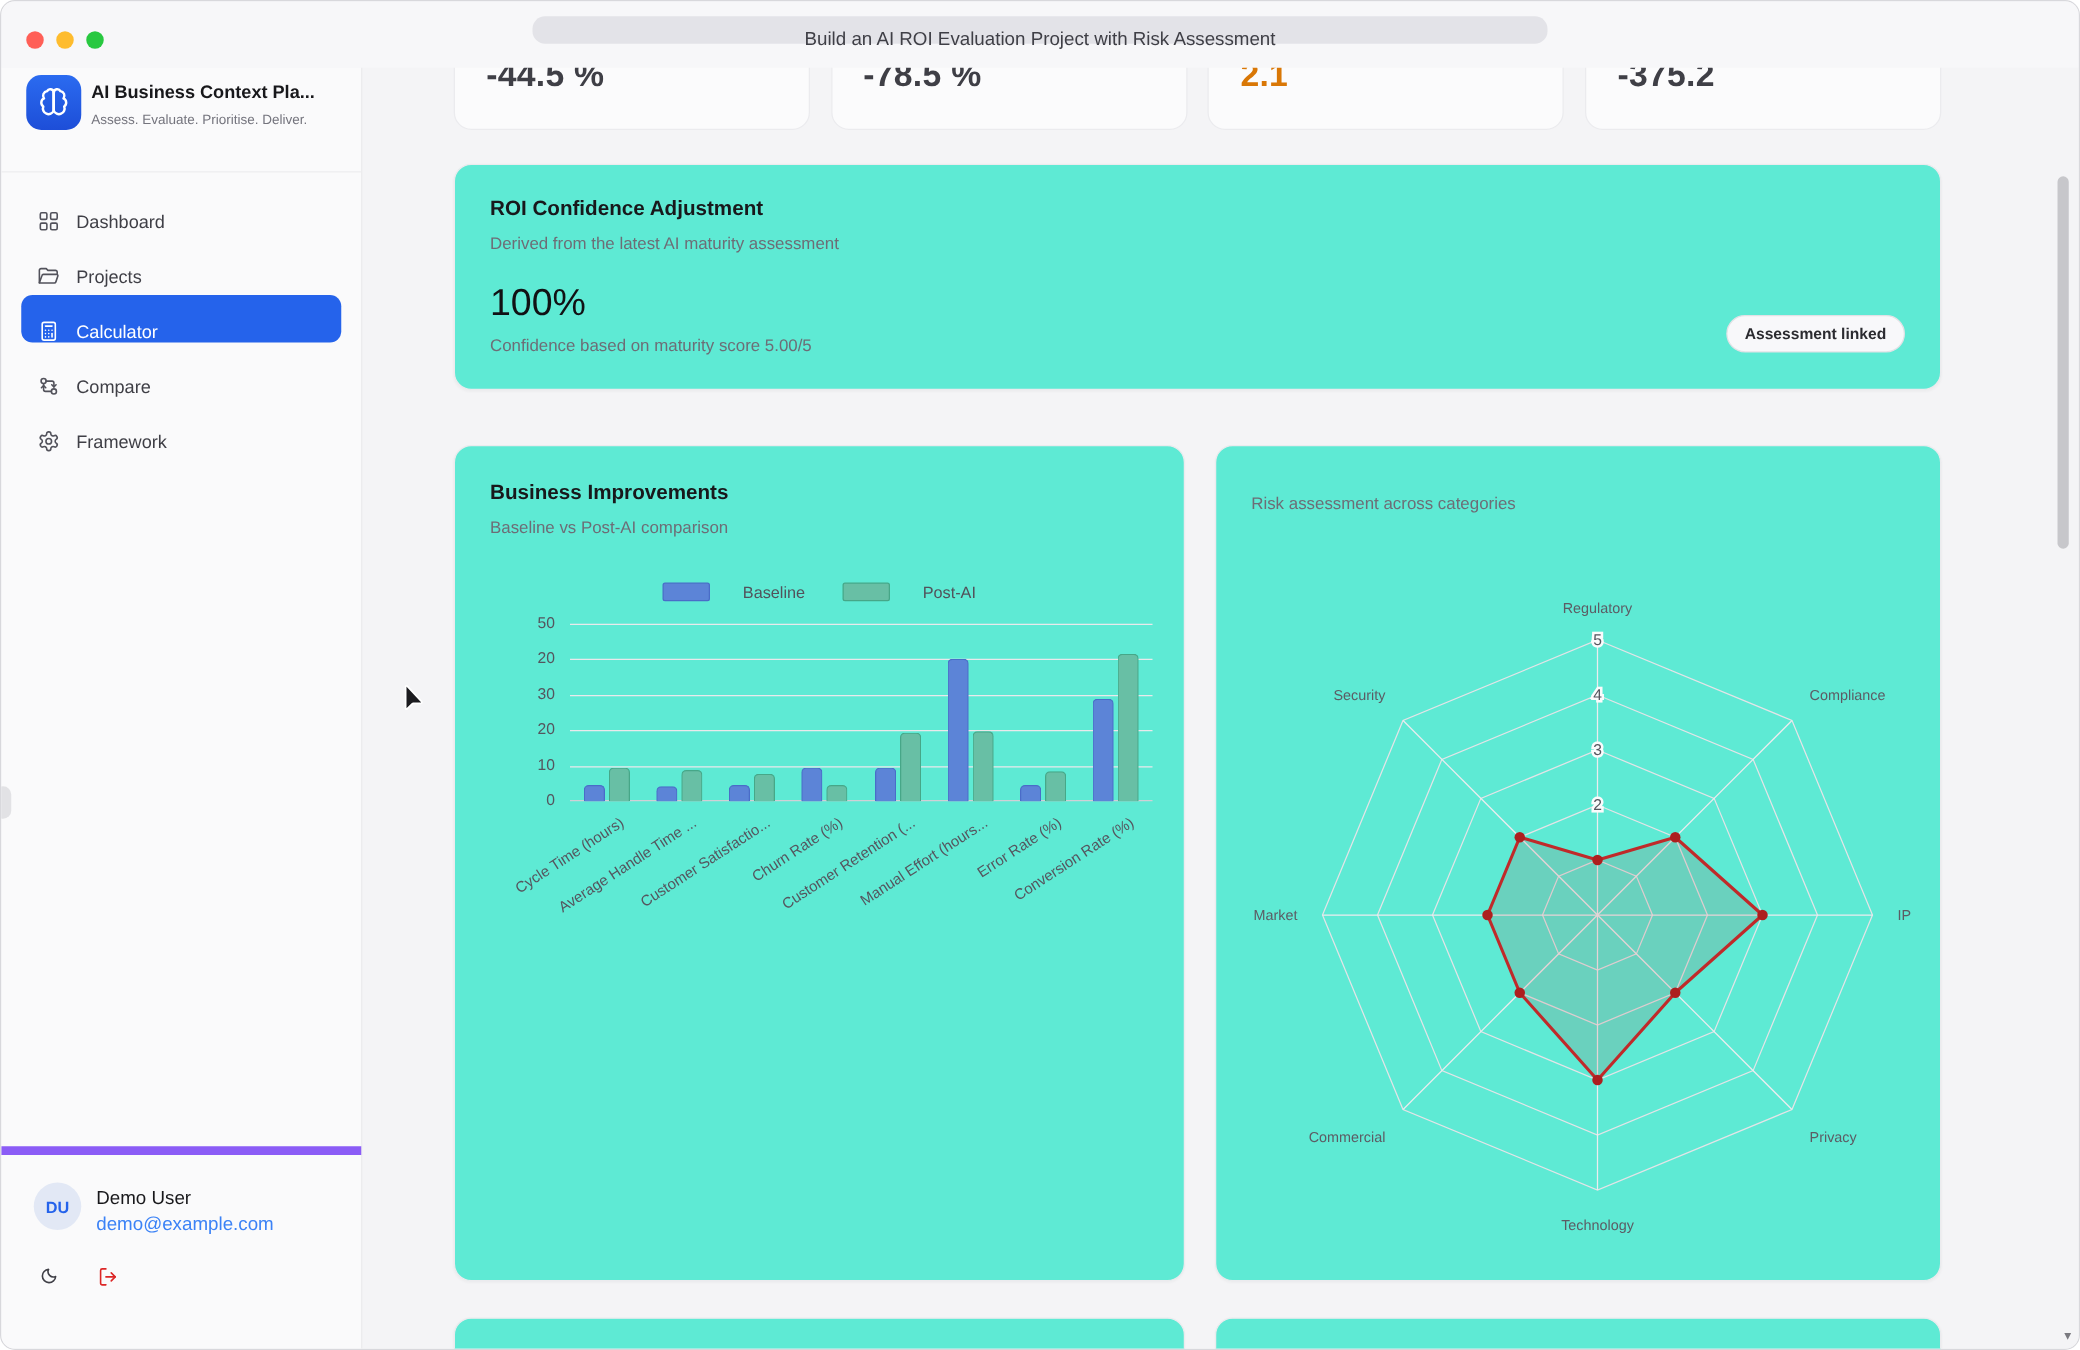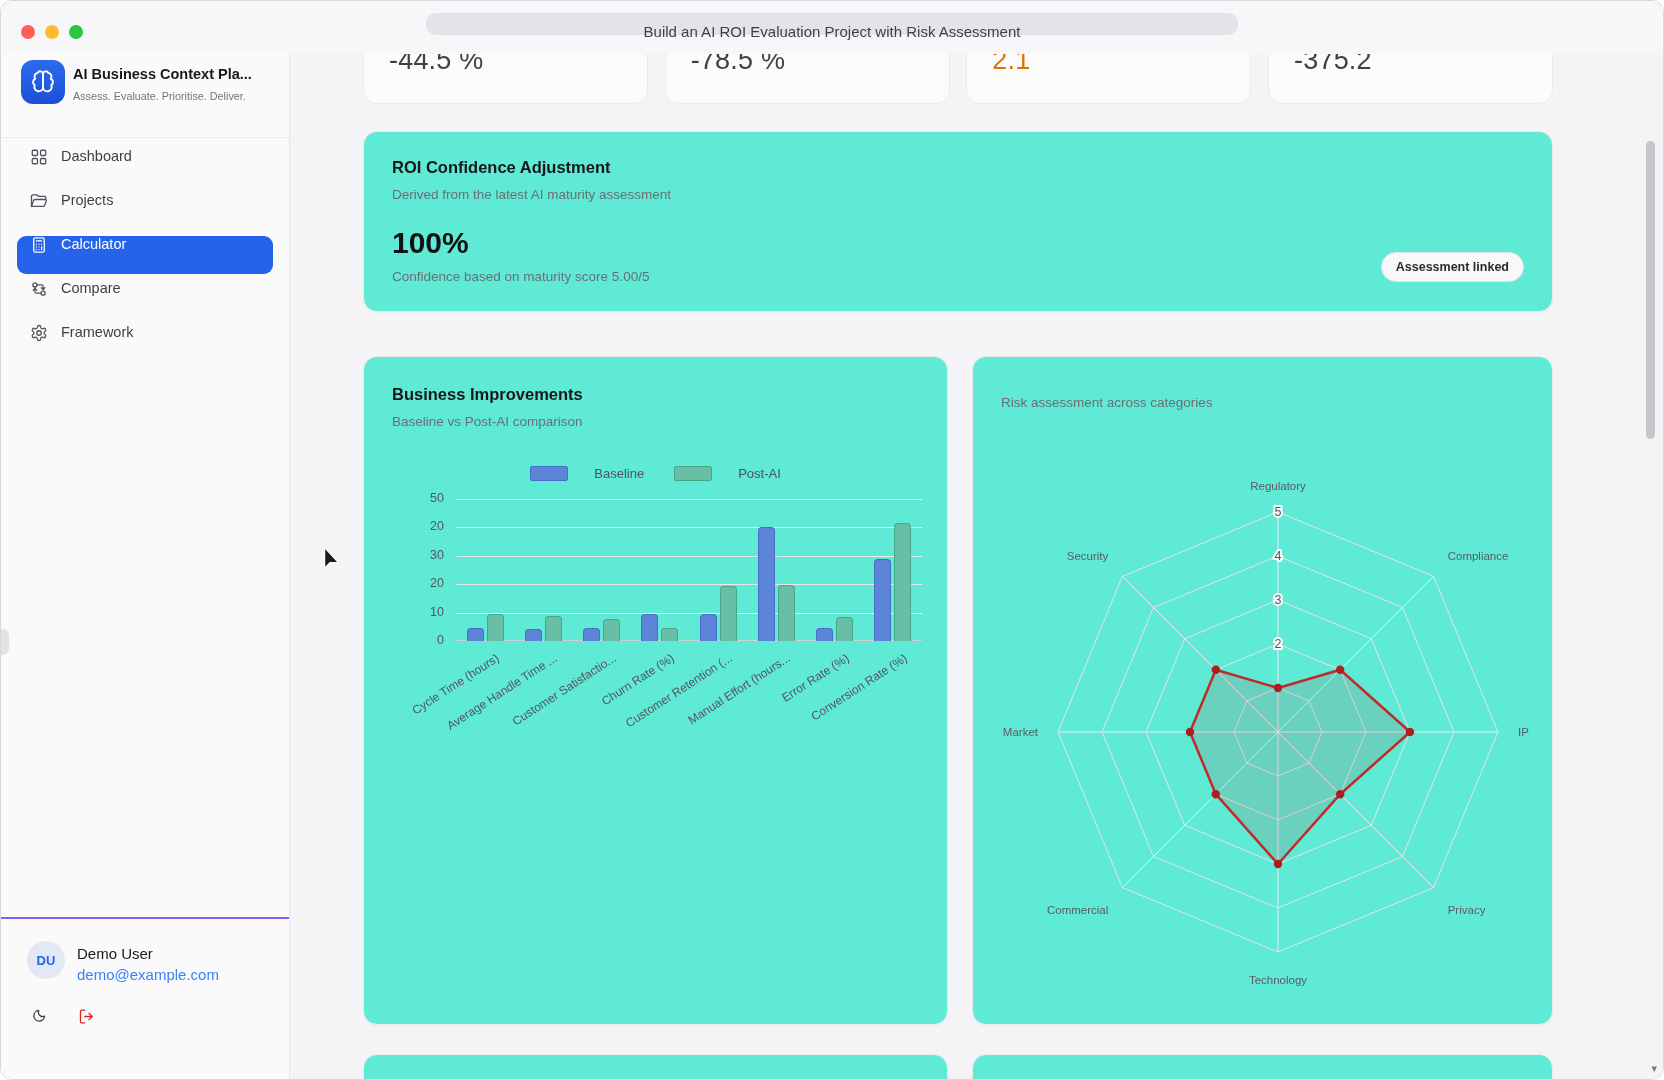--- a/index.html
+++ b/index.html
@@ -21,46 +21,46 @@
   .main { flex:1; position:relative; background:#f4f4f6; overflow:hidden; }
 
   
   .side-header { position:relative; height:84px; border-bottom:1px solid #ededf0; }
   .logo-box { position:absolute; left:20px; top:6px; width:44px; height:44px; border-radius:12px;
     background:linear-gradient(180deg,#2b6bf0,#1d4ed8); display:flex; align-items:center; justify-content:center; }
   .brand-name { position:absolute; left:72px; top:12px; width:198px; font-size:14.5px; font-weight:bold; color:#18181b;
     white-space:nowrap; overflow:hidden; text-overflow:ellipsis; }
   .brand-tagline { position:absolute; left:72px; top:36px; font-size:10.8px; color:#74747d; white-space:nowrap; }
   .nav { position:absolute; top:84px; left:0; right:0; padding:10px 16px; }
-  .nav-item { height:38px; margin-bottom:6px; border-radius:9px; display:flex; align-items:flex-start; gap:13px;
+  .nav-item { height:38px; margin-bottom:6px; border-radius:9px; display:flex; align-items:flex-end; gap:13px;
     padding:0 13px; font-size:14.5px; color:#3f3f46; cursor:default; }
   .nav-item .ic { color:#52525b; flex:none; }
   .nav-item.active { background:#2563eb; color:#ffffff; }
   .nav-item.active .ic { color:#ffffff; }
-  .user-block { position:absolute; left:0; right:0; bottom:0; height:162px; border-top:2px solid #8b5cf6; padding:22px 26px 0;text-align:center; }
+  .user-block { position:absolute; left:0; right:0; bottom:0; height:162px; border-top:7px solid #8b5cf6; padding:22px 26px 0;text-align:center; }
   .avatar { position:absolute; left:26px; top:22px; width:38px; height:38px; border-radius:50%; background:#e2e8f5;
     color:#2563eb; font-size:13px; font-weight:bold; display:flex; align-items:center; justify-content:center; }
   .user-name { position:absolute; left:76px; top:26px; font-size:15px; font-weight:500; color:#18181b; }
   .user-email { position:absolute; left:76px; top:47px; font-size:15px; color:#3b82f6; }
   .foot-icons { position:absolute; left:24px; top:84px; display:flex; gap:22px; }
   .icon-btn { width:26px; height:26px; display:flex; align-items:center; justify-content:center; cursor:default; }
   .moon { color:#3f3f46; }
   .logout { color:#dc2626; }
 
   
   .card { position:absolute; background:#5eead4; border:1px solid #ebebee; border-radius:14px;
     box-shadow:0 1px 2px rgba(0,0,0,0.03); }
   .metric-row { position:absolute; left:73px; top:-62px; width:1190px; height:112px; display:flex; gap:16.7px; }
   .metric-card { position:relative; flex:1; background:#fbfbfc; border:1px solid #ebebee; border-radius:14px; overflow:hidden; }
-  .metric-value { position:absolute; left:25px; top:52px; font-size:27px; font-weight:normal; letter-spacing:0.2px; }
+  .metric-value { position:absolute; left:25px; top:52px; font-size:27px; font-weight:bold; letter-spacing:0.2px; }
 
   .roi-card { left:73px; top:77px; width:1190px; height:181px; padding:26px 28px; }
   .card-title { font-size:16.5px; font-weight:bold; color:#18181b; }
   .card-sub { font-size:13.5px; color:#6d6d76; margin-top:10px; }
-  .roi-value { font-size:30px; font-weight:bold; color:#111114; margin-top:24px; }
+  .roi-value { font-size:30px; font-weight:normal; color:#111114; margin-top:24px; }
   .roi-note { font-size:13.5px; color:#6d6d76; margin-top:9px; }
   .roi-badge { position:absolute; right:28px; top:120px; padding:7px 14px; border:1px solid #e2e2e6; background:#f8f8fa;
     border-radius:999px; font-size:12.5px; font-weight:bold; color:#2b2b30; }
 
   .biz-card { left:73px; top:302px; width:585px; height:669px; padding:28px 28px 0; }
   .risk-card { left:682px; top:302px; width:581px; height:669px; padding:28px 28px 0; }
   .peek-card { top:1000px; height:80px; border-radius:14px; }
 
   
   .legend { position:absolute; top:109px; left:0; right:0; display:flex; justify-content:center; gap:30px; }

